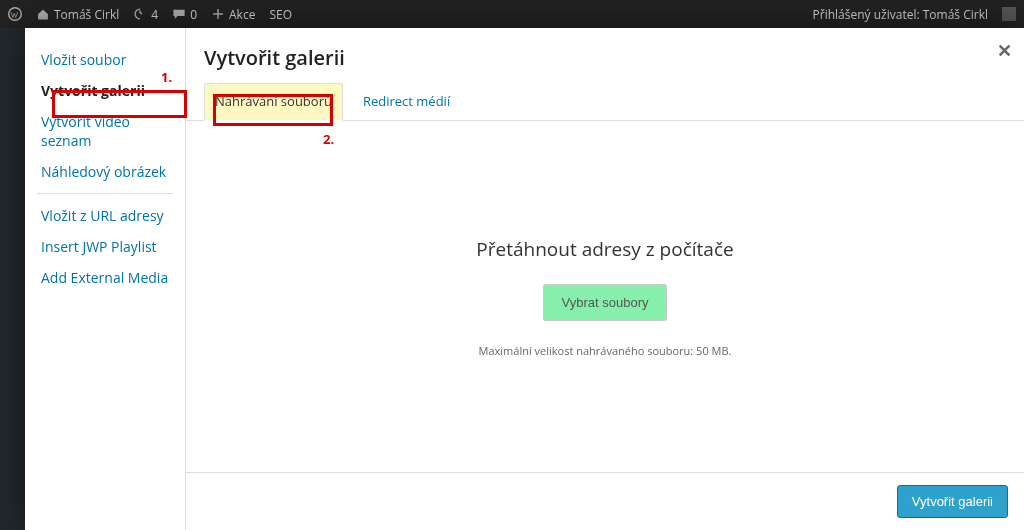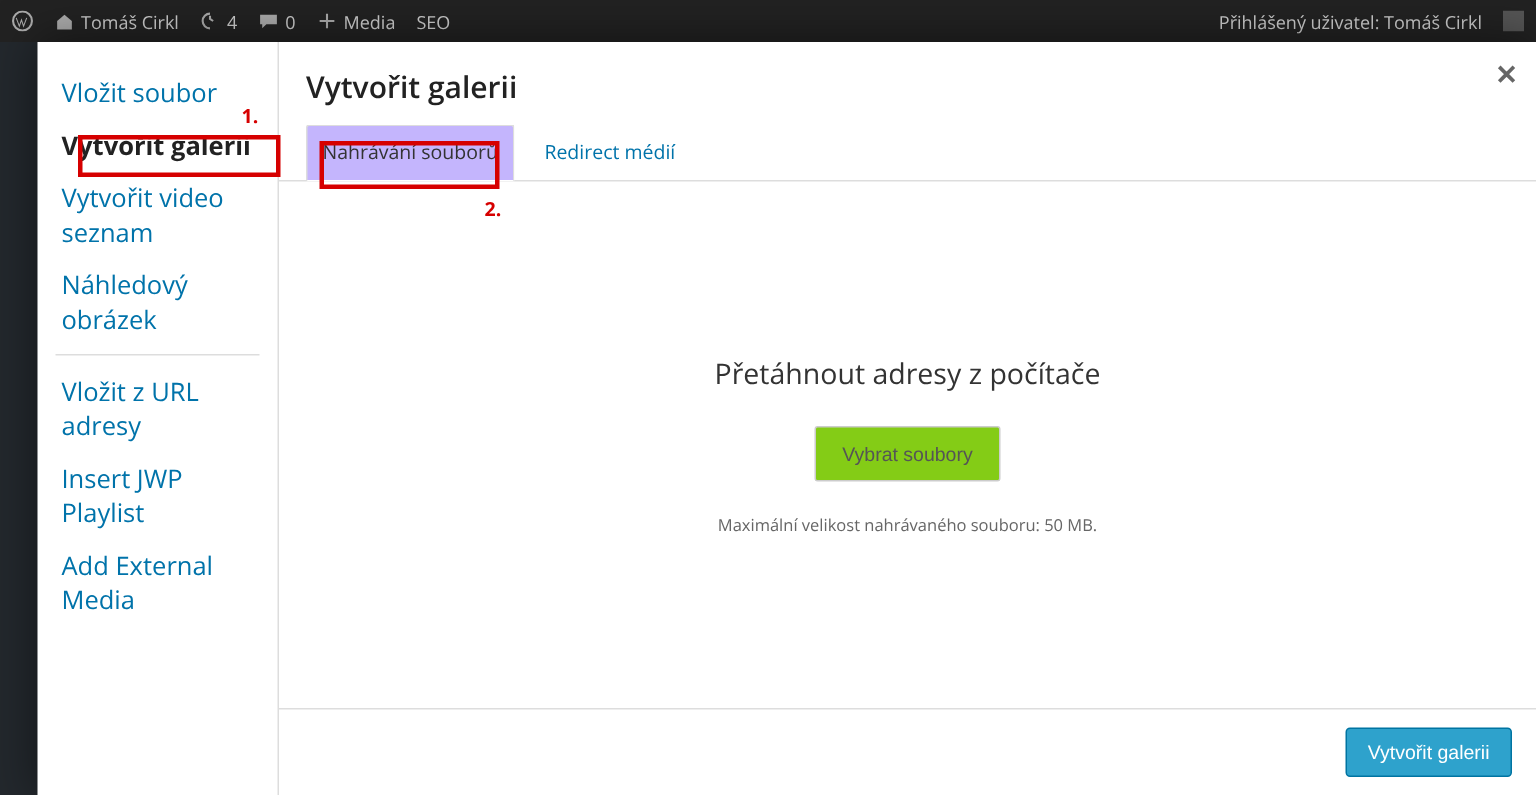--- a/index.html
+++ b/index.html
@@ -12,35 +12,35 @@
     .page-bg { position:absolute; top:28px; left:0; right:0; bottom:0; background:#1e1e1e; }
     .sidebar-ghost { position:absolute; top:28px; left:0; width:26px; bottom:0; background:#23282d; }
     .redirect { position:absolute; bottom:2px; left:28px; color:#ccc; font-size:12px; font-weight:bold;}
     
     .modal { position:absolute; top:28px; left:25px; right:0; bottom:0; background:#fff; box-shadow:0 0 30px rgba(0,0,0,.5); display:flex; flex-direction:column; }
     .close-x { position:absolute; top:10px; right:12px; font-size:18px; color:#666; cursor:pointer; font-weight:bold;}
     .modal-body { flex:1; display:flex; min-height:0;}
     
     .leftcol { width:160px; padding:10px 0; }
     .leftcol .group { border-bottom:1px solid #ddd; padding:6px 0; margin:0 12px 6px 12px;}
-    .leftcol .mi { display:block; padding:6px 4px; font-size:17px; color:#0073aa; cursor:pointer; }
+    .leftcol .mi { display:block; padding:6px 4px; font-size:14px; color:#0073aa; cursor:pointer; }
     .leftcol .mi.active { font-weight:bold; color:#222; }
     .callout1 { position:absolute; top:62px; left:27px; width:135px; height:28px; border:3px solid #d60000; pointer-events:none;}
     .num1 { position:absolute; top:40px; left:136px; color:#d60000; font-weight:bold; font-size:13px;}
     
     .frame { flex:1; border-left:1px solid #ddd; display:flex; flex-direction:column; min-width:0;}
     .frame-title { font-size:20px; font-weight:600; color:#222; padding:16px 18px 12px 18px;}
     .tabs { display:flex; gap:10px; padding:0 18px; border-bottom:1px solid #ddd; font-size:13px; align-items:flex-end;}
     .tab { padding:8px 10px 10px 10px; color:#0073aa; cursor:pointer; }
-    .tab.active { border:1px solid #ddd; border-bottom:1px solid #fff; margin-bottom:-1px; color:#333; border-radius:2px 2px 0 0; background:#c4b5fd;}
+    .tab.active { border:1px solid #ddd; border-bottom:1px solid #fff; margin-bottom:-1px; color:#333; border-radius:2px 2px 0 0; background:#fef9c3;}
     .callout2 { position:absolute; top:66px; left:188px; width:120px; height:32px; border:3px solid #d60000; pointer-events:none;}
     .num2 { position:absolute; top:102px; left:298px; color:#d60000; font-weight:bold; font-size:13px;}
     .dropzone { flex:1; display:flex; flex-direction:column; align-items:center; justify-content:center; gap:22px;}
     .dz-title { font-size:19px; color:#333; }
-    .dz-btn { border:1px solid #ccc; background:#84cc16; color:#555; padding:10px 18px; font-size:13px; cursor:pointer; border-radius:2px;}
+    .dz-btn { border:1px solid #ccc; background:#86efac; color:#555; padding:10px 18px; font-size:13px; cursor:pointer; border-radius:2px;}
     .dz-note { font-size:11px; color:#666; }
     .footer { border-top:1px solid #ddd; padding:12px 16px; display:flex; justify-content:flex-end; }
     .primary-btn { background:#2ea2cc; color:#fff; border:1px solid #0074a2; padding:8px 14px; font-size:13px; border-radius:3px; cursor:pointer;}
   </style>
 </head>
 <body>
 
 <div class="adminbar">
   <div class="left">
     <span class="item">
@@ -64,21 +64,21 @@
     <span class="item">
       <svg viewBox="0 0 20 20">
           <path d="M2 4h16v9H8l-4 4V13H2z"></path>
         </svg>
       <span>0</span>
     </span>
     <span class="item">
       <svg viewBox="0 0 20 20">
           <path d="M9 3h2v14H9zM3 9h14v2H3z"></path>
         </svg>
-      <span>Media</span>
+      <span>Akce</span>
     </span>
     <span class="item">
       <span>SEO</span>
     </span>
   </div>
   <div class="right">
     <span>
       <span>Přihlášený uživatel:</span>
       <span>Tomáš Cirkl</span>
     </span>

